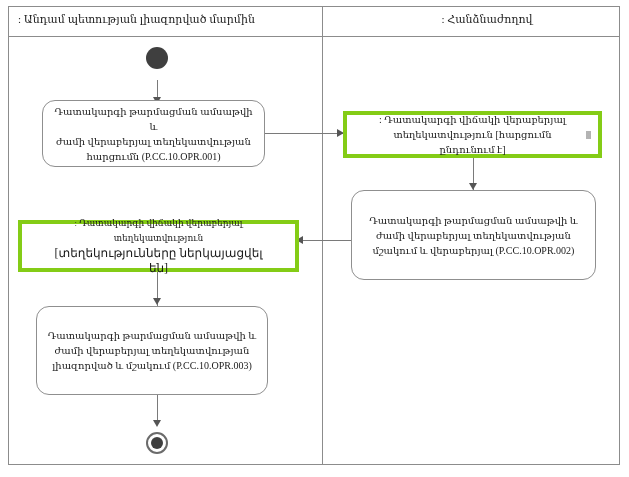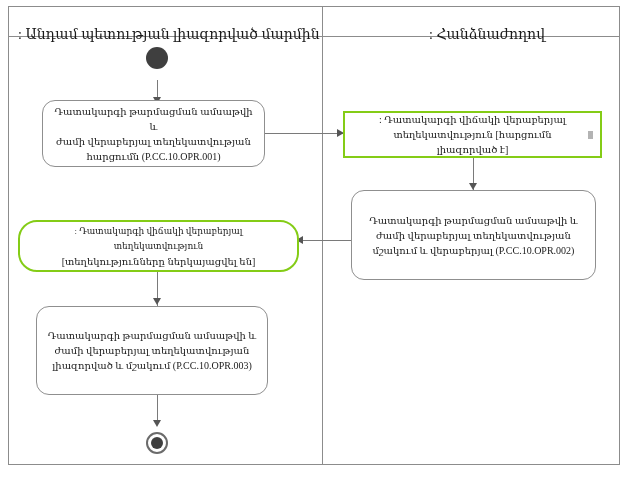--- a/index.html
+++ b/index.html
@@ -43,22 +43,22 @@
     position: absolute;
     left: 8px;
     top: 36px;
     width: 612px;
     height: 0;
     border-top: 1px solid #8c8c8c;
     box-sizing: border-box;
   }
   .lane-title {
     position: absolute;
-    top: 28px;
-    font-size: 14px;
+    top: 13px;
+    font-size: 11px;
     line-height: 13px;
     white-space: nowrap;
     color: #1a1a1a;
   }
   .lane-title.left  { left: 18px;  text-align: left; }
   .lane-title.right { left: 322px; width: 330px; text-align: center; }
 
   
   .node {
     position: absolute;
@@ -72,21 +72,21 @@
     color: #1a1a1a;
     background: #ffffff;
   }
   .action {
     border: 1px solid #8f8f8f;
     border-radius: 13px;
     box-shadow: 0 0 0 0 transparent;
     padding: 21px 10px;
   }
   .objectnode {
-    border: 2px solid #84cc16;
+    border: 4px solid #84cc16;
     border-radius: 0;
     padding: 4px 30px;
   }
   .node .txt { display: block; width: 100%; }
 
   
   .node-marker {
     position: absolute;
     right: 7px;
     top: 50%;
@@ -190,37 +190,37 @@
     <span>
       <span class="txt">Դատակարգի թարմացման ամսաթվի և</span>
       <span class="txt">ժամի վերաբերյալ տեղեկատվության</span>
       <span class="txt">հարցումն (P.CC.10.OPR.001)</span>
     </span>
   </div>
 
   <div class="node objectnode" style="left:343px; top:111px; width:259px; height:47px;">
     <span>
       <span class="txt">: Դատակարգի վիճակի վերաբերյալ</span>
-      <span class="txt">տեղեկատվություն [հարցումն լիազորված է]</span>
+      <span class="txt">տեղեկատվություն [հարցումն ընդունում է]</span>
     </span>
     <span class="node-marker"></span>
   </div>
 
   <div class="node action" style="left:351px; top:190px; width:245px; height:90px;">
     <span>
       <span class="txt">Դատակարգի թարմացման ամսաթվի և</span>
       <span class="txt">ժամի վերաբերյալ տեղեկատվության</span>
       <span class="txt">մշակում և վերաբերյալ (P.CC.10.OPR.002)</span>
     </span>
   </div>
 
-  <div class="node objectnode" style="left:18px; top:220px; width:281px; height:52px;border-radius:19px;">
+  <div class="node objectnode" style="left:18px; top:220px; width:281px; height:52px;">
     <span>
       <span class="txt" style="font-size:9px;">: Դատակարգի վիճակի վերաբերյալ տեղեկատվություն</span>
-      <span class="txt" style="font-size:10px;">[տեղեկությունները ներկայացվել են]</span>
+      <span class="txt" style="font-size:12px;font-family:Liberation Serif, serif;">[տեղեկությունները ներկայացվել են]</span>
     </span>
   </div>
 
   <div class="node action" style="left:36px; top:306px; width:232px; height:89px;">
     <span>
       <span class="txt">Դատակարգի թարմացման ամսաթվի և</span>
       <span class="txt">ժամի վերաբերյալ տեղեկատվության</span>
       <span class="txt">լիազորված և մշակում (P.CC.10.OPR.003)</span>
     </span>
   </div>

